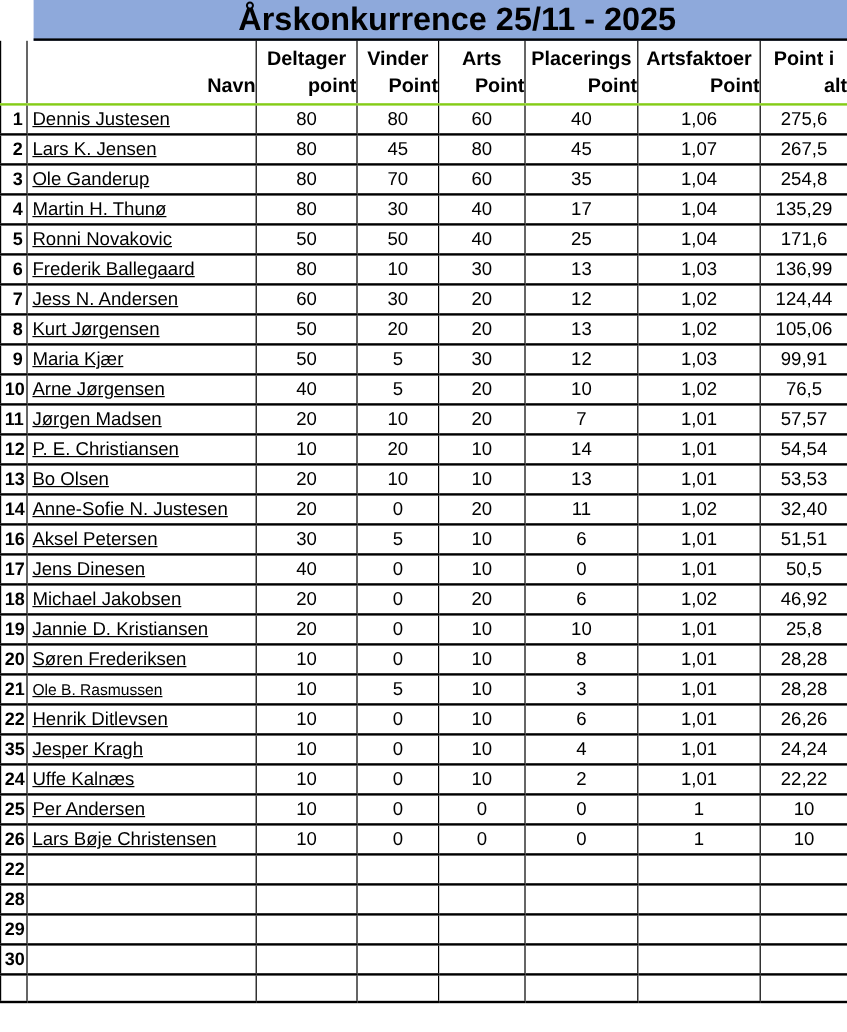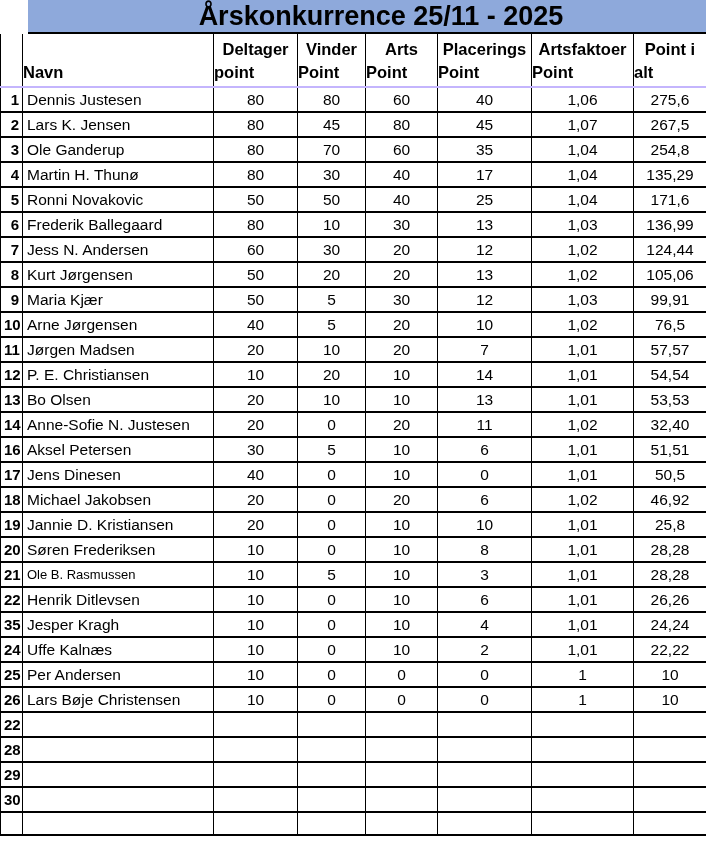--- a/index.html
+++ b/index.html
@@ -18,39 +18,39 @@
     margin-left: 28px;
   }
   table.grid {
     border-collapse: collapse; table-layout: fixed;
     width: 706px;
     border-left: 1px solid #000;
   }
   thead th {
     border: 1px solid #000;
     border-top: none;
-    border-bottom: 2px solid #c4b5fd;
+    border-bottom: 2px solid #84cc16;
     height: 52px; padding: 0;
     vertical-align: middle;
     font-weight: 700; font-size: 16.5px;
     overflow: hidden; white-space: nowrap;
   }
   thead th .hl1 { height: 27px; line-height: 31px; text-align: center; }
-  thead th .hl2 { height: 25px; line-height: 22px; text-align: left; }
+  thead th .hl2 { height: 25px; line-height: 22px; text-align: right; }
   tbody td {
     border: 1px solid #000;
     border-top-width: 2px;
     height: 23px; padding: 0 3px;
     font-size: 15.5px; line-height: 23px;
     white-space: nowrap; overflow: hidden;
     background: #fff;
   }
   tbody tr:last-child td { border-bottom: 2px solid #000; }
   tbody td:first-child  { text-align: right; font-weight: 700; font-size: 15px; padding-right: 3px; }
-  tbody td:nth-child(2) { text-align: left; padding-left: 4px; }
+  tbody td:nth-child(2) { text-align: left; padding-left: 4px; text-decoration: underline; }
   tbody td:nth-child(n+3) { text-align: center; }
   tbody td.small { font-size: 13px; border-radius: 10px; }
 </style>
 </head>
 <body>
 
 <div class="sheet">
   <div class="title-bar">Årskonkurrence 25/11 - 2025</div>
 
   <table class="grid">

